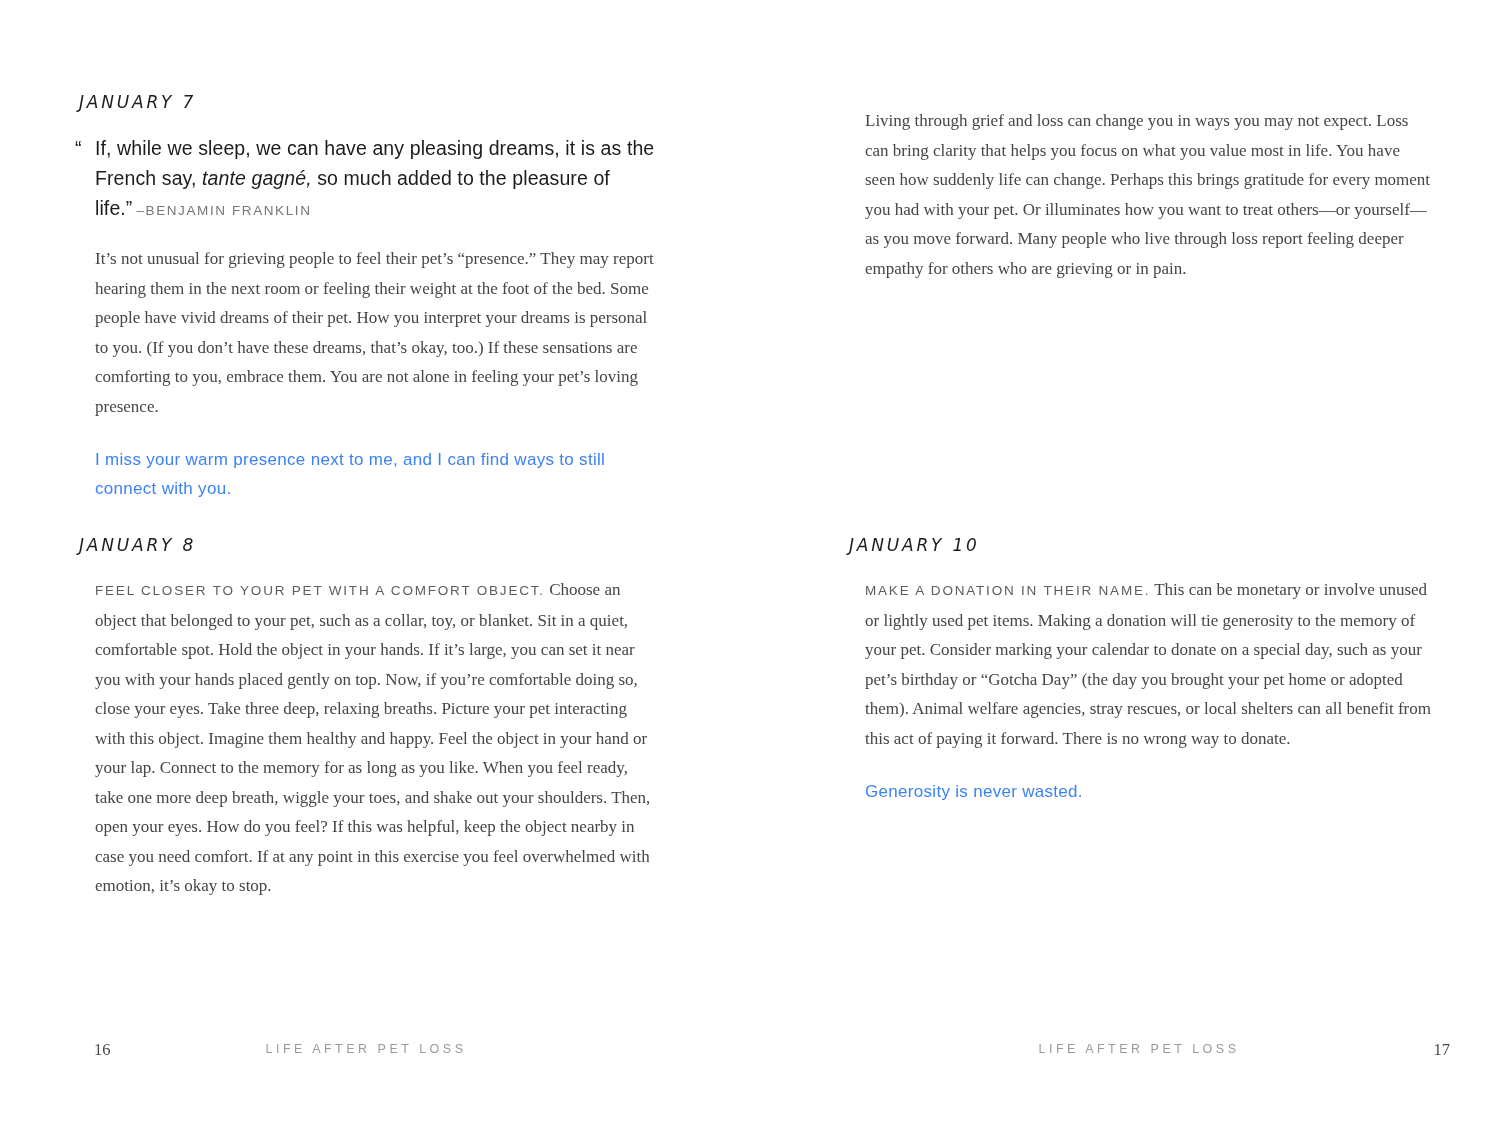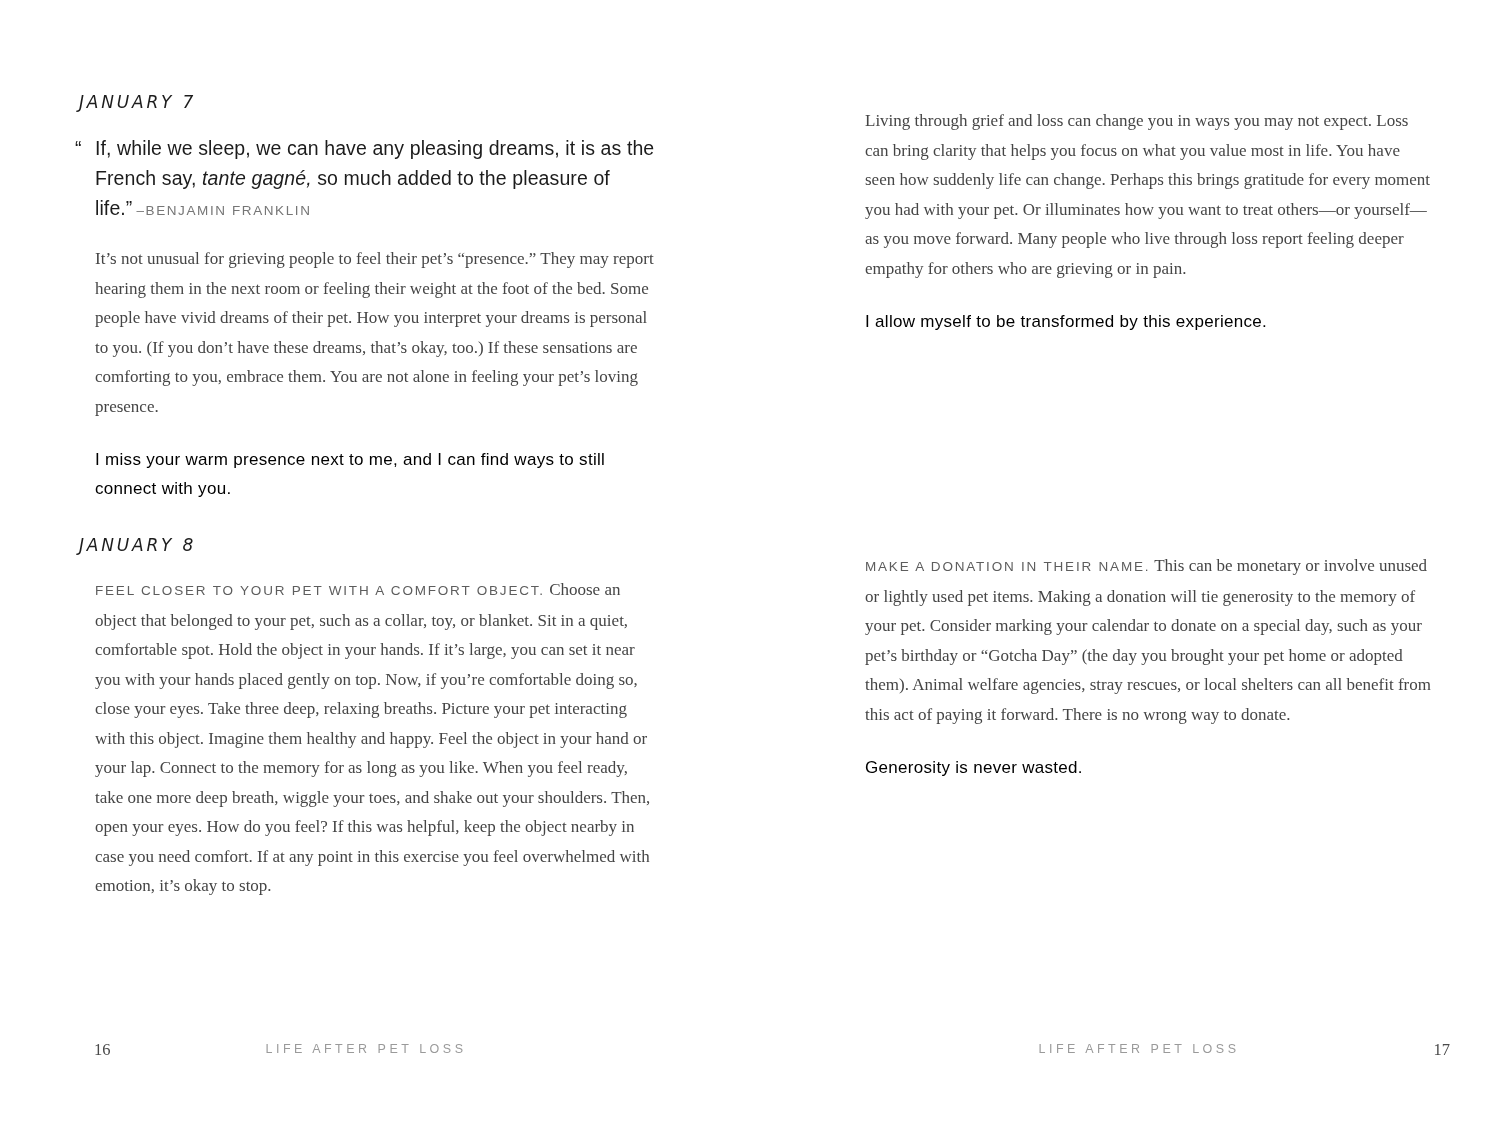--- a/index.html
+++ b/index.html
@@ -70,21 +70,21 @@
   }
 
   .affirmation {
     margin: 24px 0 0 0;
     padding-left: 20px;
     font-family: "Liberation Sans", sans-serif;
     font-weight: 300;
     font-size: 17px;
     line-height: 29px;
     letter-spacing: 0.3px;
-    color: #000000;
+    color: #3b82f6;
   }
 
   .exercise-body { margin-top: 20px; }
 
   .footer-text {
     position: absolute;
     top: 1042px;
     font-family: Liberation Sans, sans-serif;
     font-size: 12.5px;
     letter-spacing: 3.5px;
@@ -117,24 +117,24 @@
     <p class="affirmation">I miss your warm presence next to me, and I can find ways to still connect with you.</p>
   </section>
 
   <section class="entry" id="entry-l2">
     <h2 class="day-heading">JANUARY 8</h2>
     <p class="body-text exercise-body"><span class="lead-in">FEEL CLOSER TO YOUR PET WITH A COMFORT OBJECT.</span><span> Choose an object that belonged to your pet, such as a collar, toy, or blanket. Sit in a quiet, comfortable spot. Hold the object in your hands. If it’s large, you can set it near you with your hands placed gently on top. Now, if you’re comfortable doing so, close your eyes. Take three deep, relaxing breaths. Picture your pet interacting with this object. Imagine them healthy and happy. Feel the object in your hand or your lap. Connect to the memory for as long as you like. When you feel ready, take one more deep breath, wiggle your toes, and shake out your shoulders. Then, open your eyes. How do you feel? If this was helpful, keep the object nearby in case you need comfort. If at any point in this exercise you feel overwhelmed with emotion, it’s okay to stop.</span></p>
   </section>
 
   <section class="entry" id="entry-r1">
     <p class="body-text">Living through grief and loss can change you in ways you may not expect. Loss can bring clarity that helps you focus on what you value most in life. You have seen how suddenly life can change. Perhaps this brings gratitude for every moment you had with your pet. Or illuminates how you want to treat others—or yourself—as you move forward. Many people who live through loss report feeling deeper empathy for others who are grieving or in pain.</p>
-    <p class="affirmation">I allow myself to be transformed by this experience.</p>
   </section>
 
   <section class="entry" id="entry-r2">
+    <h2 class="day-heading">JANUARY 10</h2>
     <p class="body-text exercise-body"><span class="lead-in">MAKE A DONATION IN THEIR NAME.</span><span> This can be monetary or involve unused or lightly used pet items. Making a donation will tie generosity to the memory of your pet. Consider marking your calendar to donate on a special day, such as your pet’s birthday or “Gotcha Day” (the day you brought your pet home or adopted them). Animal welfare agencies, stray rescues, or local shelters can all benefit from this act of paying it forward. There is no wrong way to donate.</span></p>
     <p class="affirmation">Generosity is never wasted.</p>
   </section>
 
   <div class="page-number" id="page-num-left">16</div>
   <div class="footer-text" id="footer-left">LIFE AFTER PET LOSS</div>
   <div class="footer-text" id="footer-right">LIFE AFTER PET LOSS</div>
   <div class="page-number" id="page-num-right">17</div>
 
 </div>

